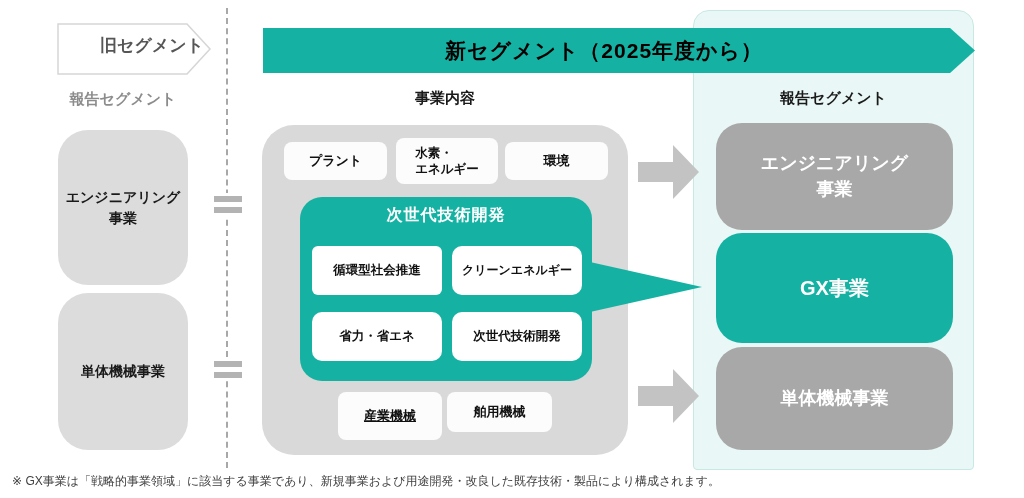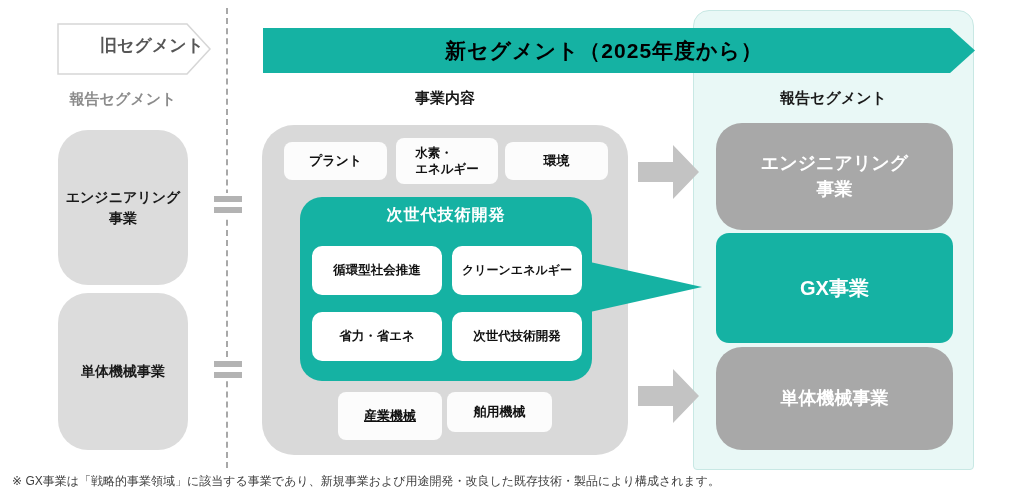--- a/index.html
+++ b/index.html
@@ -52,34 +52,34 @@
   .chip-industrial{left:338px;top:392px;width:104px;height:48px;text-decoration:underline;}
   .chip-marine{left:447px;top:392px;width:105px;height:40px;}
   
   .strategic{position:absolute;left:300px;top:197px;width:292px;height:184px;
     background:#15b2a3;border-radius:22px;}
   .strategic-title{position:absolute;left:300px;top:205px;width:292px;text-align:center;
     font-size:16px;font-weight:700;color:#ffffff;letter-spacing:1px;}
   .s-chip{position:absolute;background:#ffffff;border-radius:10px;
     display:flex;align-items:center;justify-content:center;text-align:center;
     font-size:12.5px;font-weight:700;color:#111;}
-  .s-chip-1{left:312px;top:246px;width:130px;height:49px;}
+  .s-chip-1{left:312px;top:246px;width:130px;height:49px;border-radius:6px;}
   .s-chip-2{left:452px;top:246px;width:130px;height:49px;font-size:12px;}
   .s-chip-3{left:312px;top:312px;width:130px;height:49px;}
   .s-chip-4{left:452px;top:312px;width:130px;height:49px;}
   
   .arrow-top{position:absolute;left:638px;top:143px;width:63px;height:58px;}
   .arrow-bottom{position:absolute;left:638px;top:367px;width:63px;height:58px;}
   .teal-arrow{position:absolute;left:590px;top:258px;width:118px;height:58px;}
   
   .new-box{position:absolute;left:716px;width:237px;border-radius:26px;
     display:flex;align-items:center;justify-content:center;text-align:center;
     font-weight:700;color:#ffffff;line-height:1.4;white-space:pre-line;}
   .nb-1{top:123px;height:107px;background:#a8a8a8;font-size:18px;}
-  .nb-2{top:233px;height:110px;background:#15b2a3;font-size:20px;border-radius:13px;}
+  .nb-2{top:233px;height:110px;background:#15b2a3;font-size:20px;}
   .nb-3{top:347px;height:103px;background:#a8a8a8;font-size:18px;}
   
   .footnote{position:absolute;left:12px;top:473px;font-size:12px;color:#404040;}
 </style>
 </head>
 <body>
 
 <div class="stage">
 
   <div class="dashed-line"></div>

